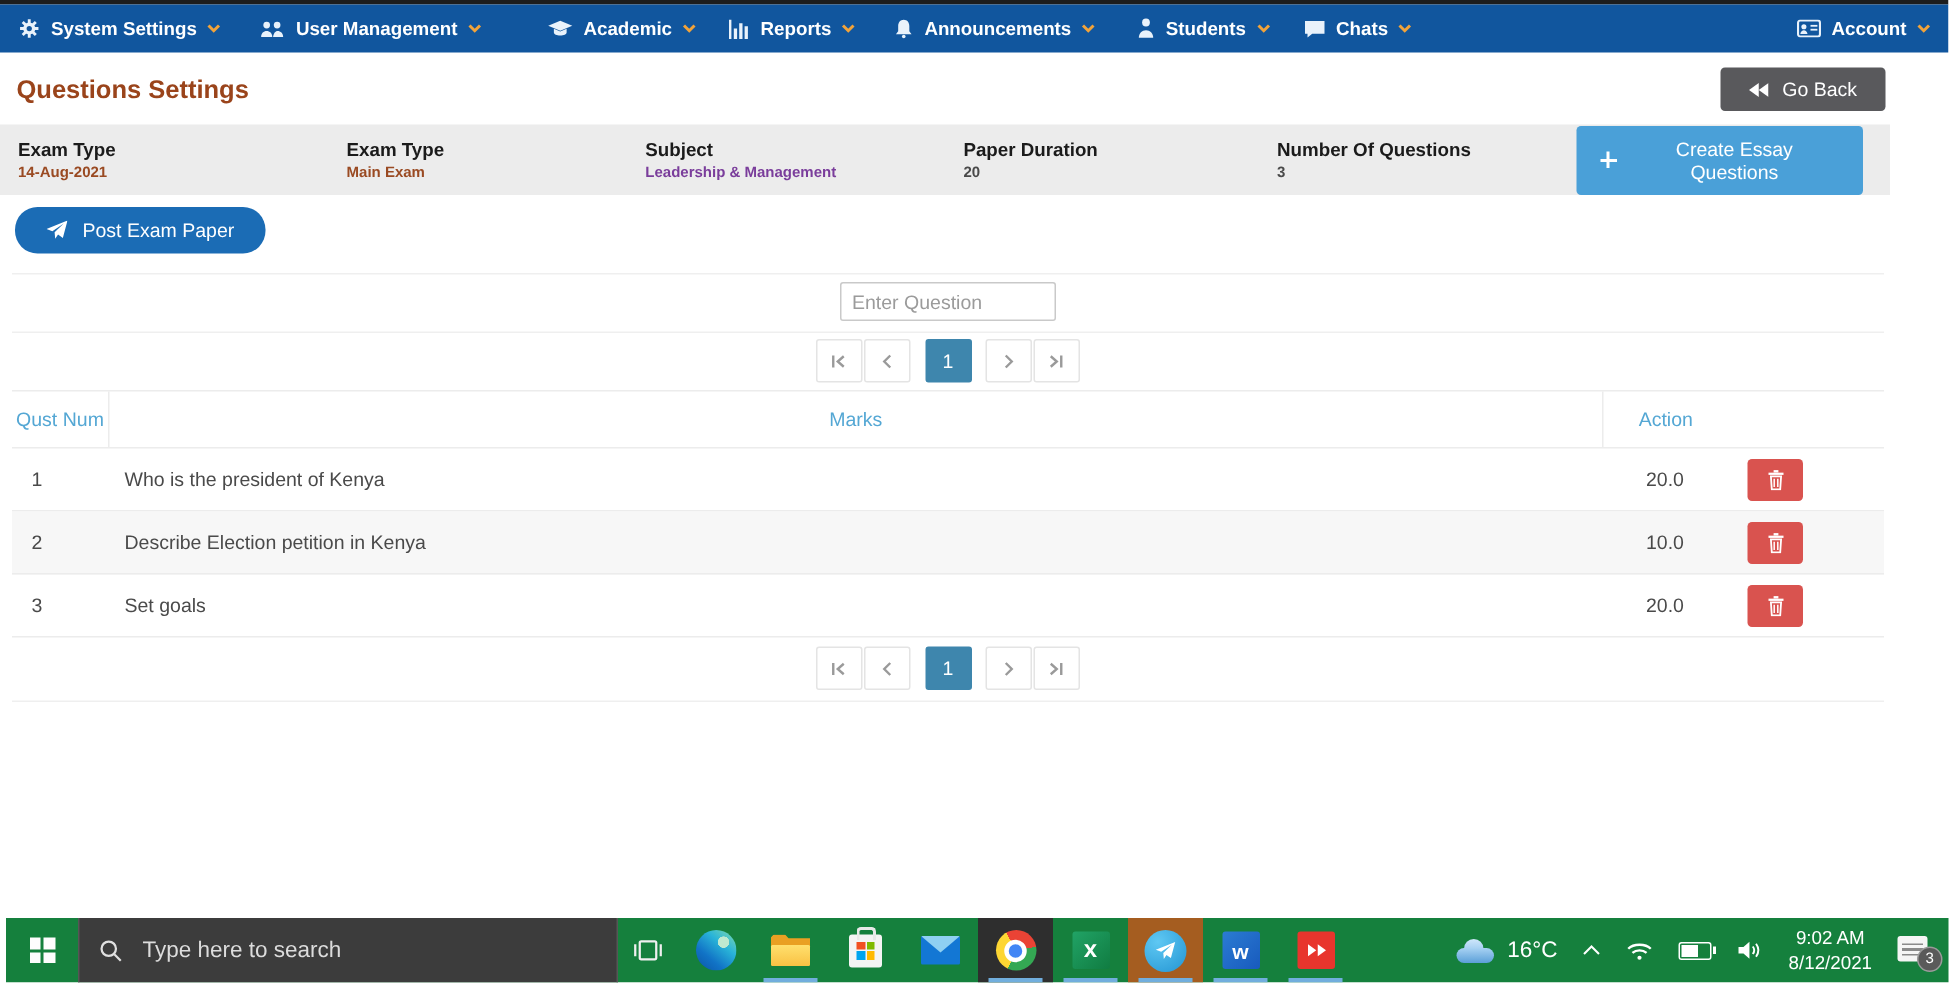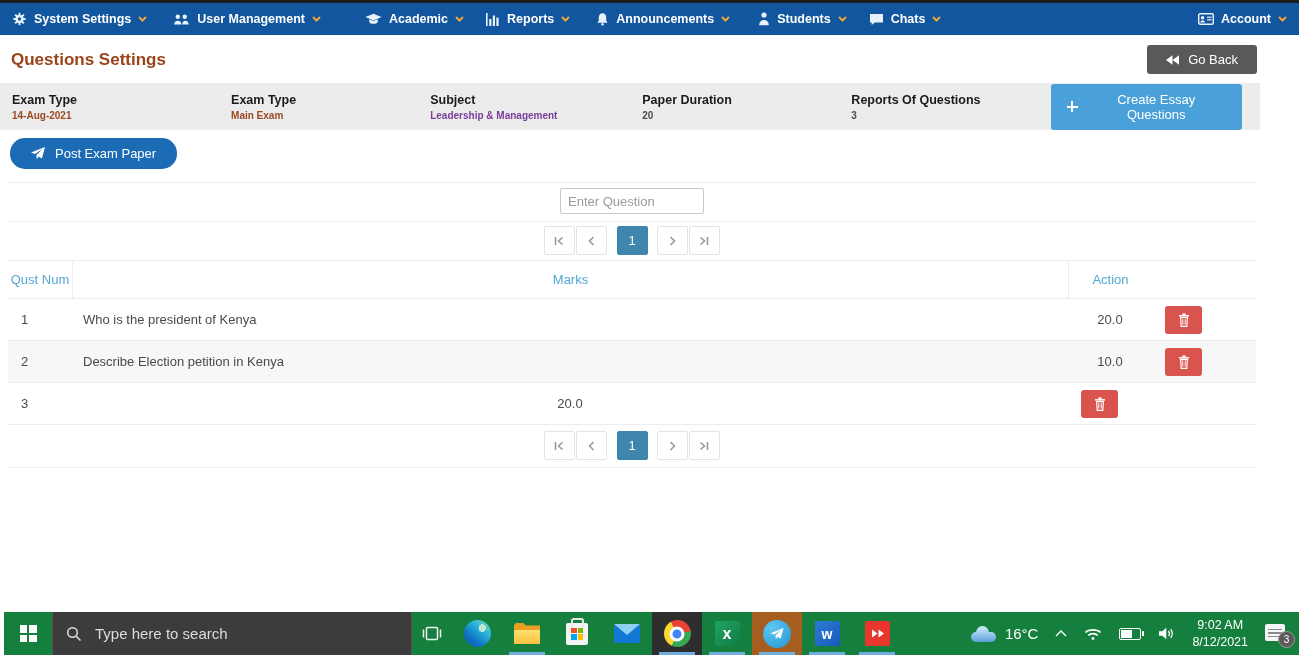--- a/index.html
+++ b/index.html
@@ -311,21 +311,21 @@
   </div>
   <div class="info-field if-2" data-interactable="false">
     <span class="info-label" data-interactable="false">Subject</span>
     <span class="info-value" data-interactable="false" style="color: rgb(122, 61, 155);">Leadership &amp; Management</span>
   </div>
   <div class="info-field if-3" data-interactable="false">
     <span class="info-label" data-interactable="false">Paper Duration</span>
     <span class="info-value" data-interactable="false" style="color: rgb(74, 74, 74);">20</span>
   </div>
   <div class="info-field if-4" data-interactable="false">
-    <span class="info-label" data-interactable="false">Reports Of Questions</span>
+    <span class="info-label" data-interactable="false">Number Of Questions</span>
     <span class="info-value" data-interactable="false" style="color: rgb(74, 74, 74);">3</span>
   </div>
   <button class="create-btn" data-interactable="true">
     <span class="plus-icon" data-interactable="false"></span>
     <span data-interactable="false">Create Essay Questions</span>
   </button>
 </div>
 
 <div class="post-row" data-interactable="false">
   <button class="post-btn" data-interactable="true">
@@ -407,20 +407,21 @@
               <path d="M2.6 4.6h6.8L8.8 13.3H3.2z" fill="none" stroke="#fff" stroke-width="1.2"></path>
               <line x1="4.8" y1="6.2" x2="4.8" y2="11.6" stroke="#fff"></line>
               <line x1="7.2" y1="6.2" x2="7.2" y2="11.6" stroke="#fff"></line>
             </svg>
           </button>
         </div>
       </div>
 
       <div class="trow" data-interactable="false">
         <div class="c-num" data-interactable="false">3</div>
+        <div class="c-q" data-interactable="false">Set goals</div>
         <div class="c-marks" data-interactable="false">20.0</div>
         <div class="c-action" data-interactable="false">
           <button class="del-btn" data-interactable="true">
             <svg data-interactable="false" width="12" height="14" viewBox="0 0 12 14">
               <rect x="4.4" y="0.4" width="3.2" height="1.6" fill="#fff"></rect>
               <rect x="1" y="2.1" width="10" height="1.5" fill="#fff"></rect>
               <path d="M2.6 4.6h6.8L8.8 13.3H3.2z" fill="none" stroke="#fff" stroke-width="1.2"></path>
               <line x1="4.8" y1="6.2" x2="4.8" y2="11.6" stroke="#fff"></line>
               <line x1="7.2" y1="6.2" x2="7.2" y2="11.6" stroke="#fff"></line>
             </svg>

